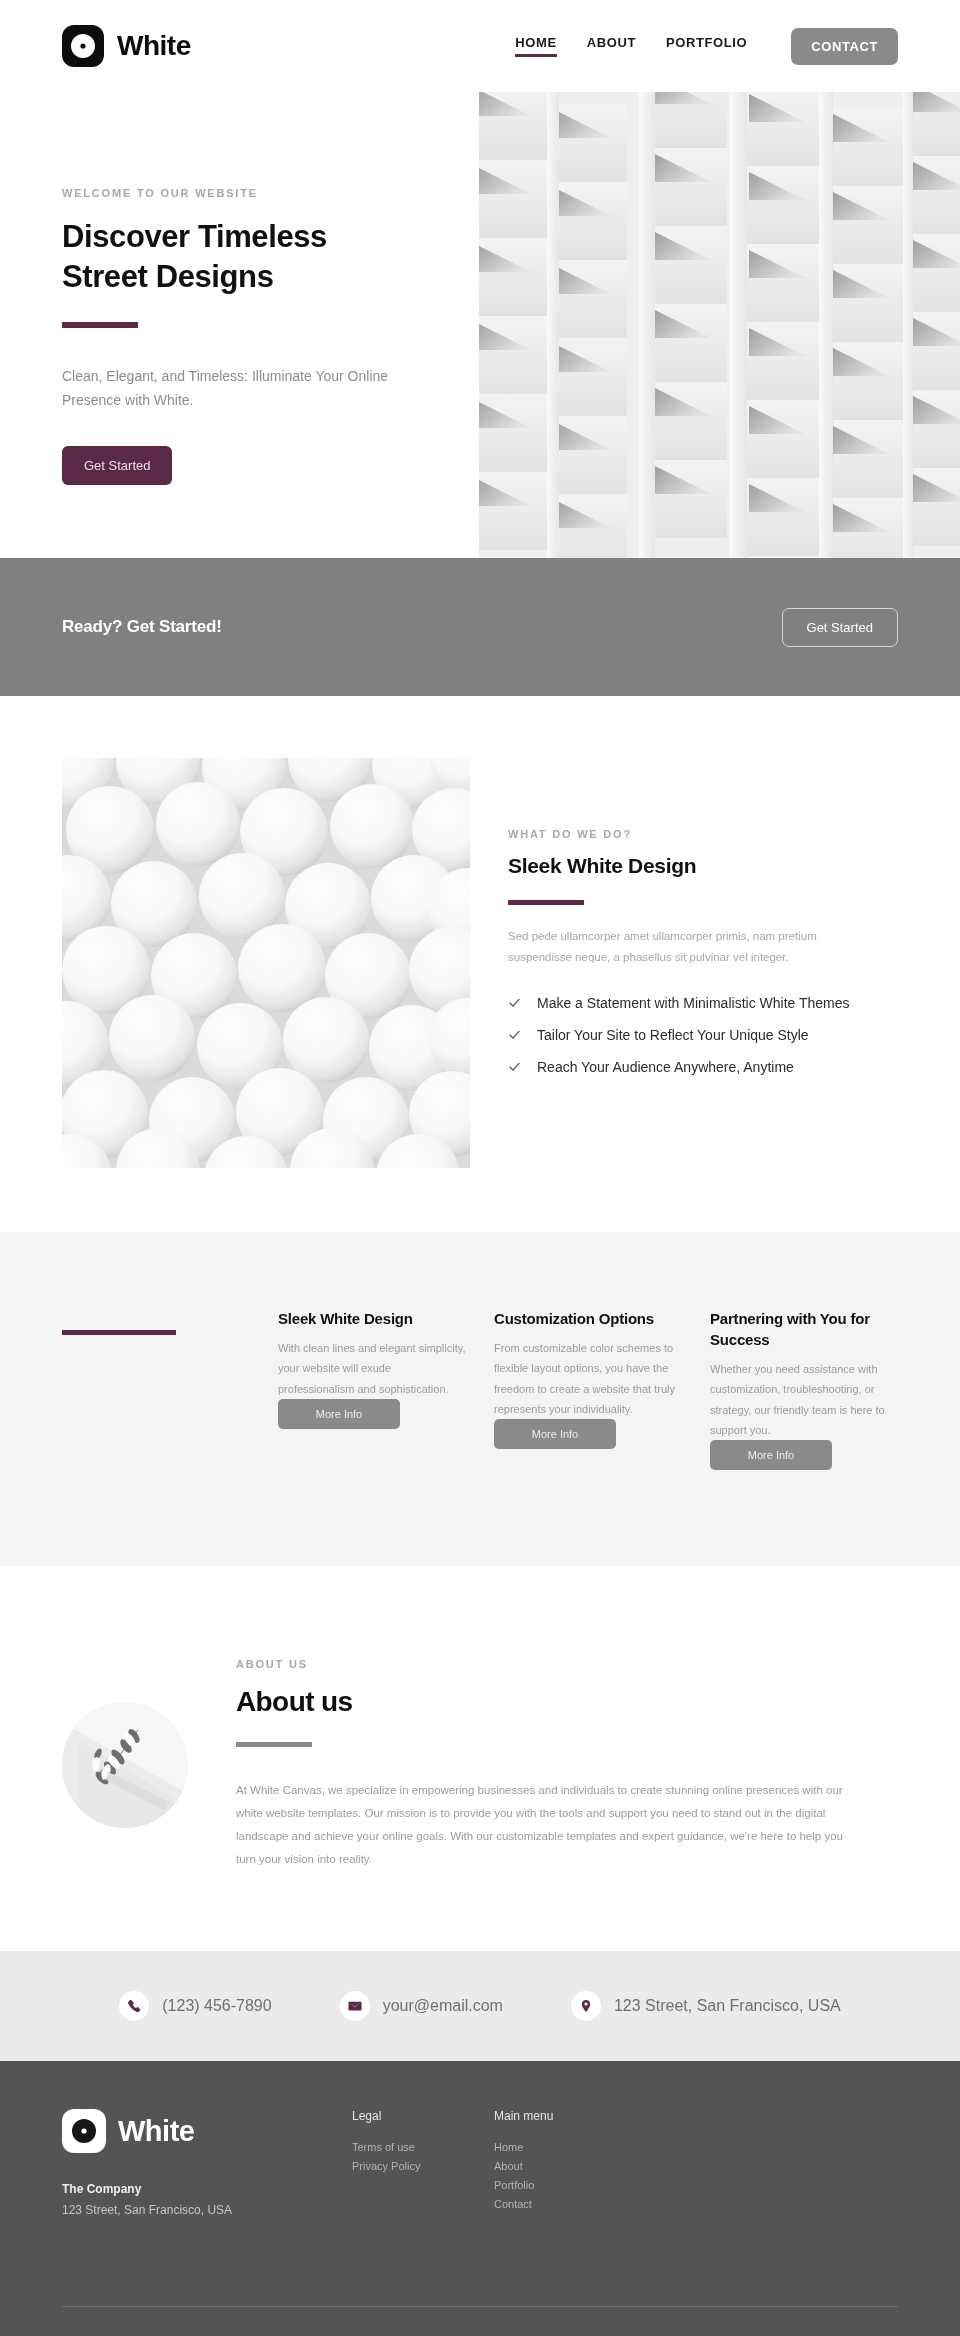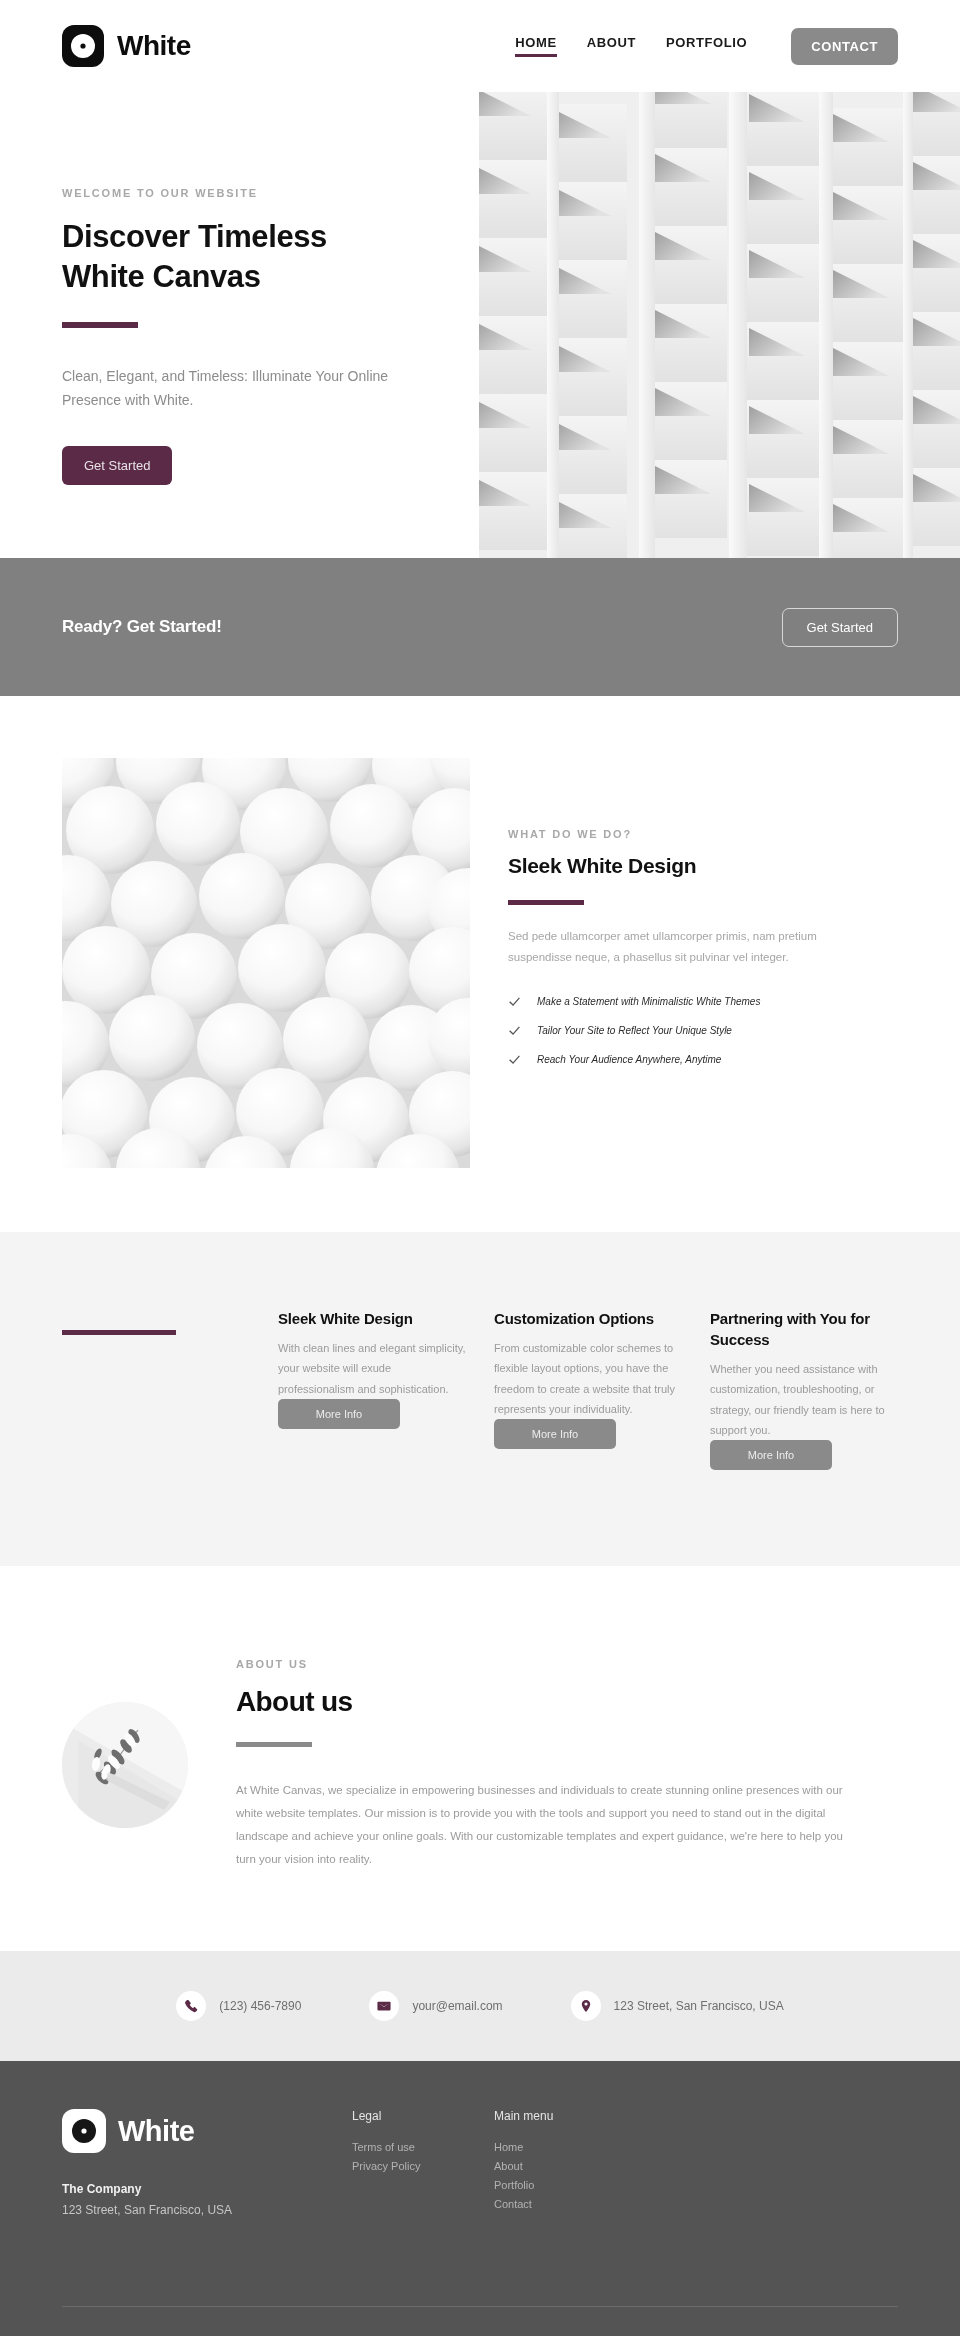--- a/index.html
+++ b/index.html
@@ -47,21 +47,21 @@
   
   .whatwedo { background:#fff; padding:62px 62px 64px; display:flex; gap:38px; }
   .spheres { width:408px; height:410px; flex:0 0 auto; overflow:hidden; background:#eee; position:relative; }
   .wwd-copy { padding-top:70px; flex:1; }
   .wwd-title { font-size:21px; font-weight:700; letter-spacing:-0.3px; margin-top:14px; color:#111; }
   .rule-sm { width:76px; height:5px; background:#5b2a47; margin-top:22px; }
   .wwd-sub { font-size:11.5px; line-height:1.85; color:#a6a6a6; margin-top:21px; max-width:355px; }
   .checklist { margin-top:26px; display:flex; flex-direction:column; gap:16px; }
   .check-row { display:flex; align-items:center; gap:16px; }
   .check-ico { width:13px; height:13px; color:#555; flex:0 0 auto; }
-  .check-txt { font-size:10px; color:#2b2b2b;font-style:italic; }
+  .check-txt { font-size:14px; color:#2b2b2b; }
 
   
   .features { background:#f4f4f4; padding:76px 62px 96px; display:flex; gap:28px; align-items:flex-start; }
   .feat-col { flex:1 1 0; min-width:0; }
   .feat-lead-title { font-size:16px; font-weight:700; line-height:1.45; letter-spacing:-0.2px; color:#111; }
   .feat-title { font-size:15px; font-weight:700; line-height:1.4; letter-spacing:-0.2px; color:#111; }
   .feat-body { font-size:11px; line-height:1.85; color:#9b9b9b; margin-top:9px; }
   .btn-more { background:#8a8a8a; color:#ececec; font-size:11px; border:none; border-radius:5px;
     padding:9px 0; width:122px; cursor:pointer; font-family:inherit; }
   .rule-feat { width:114px; height:5px; background:#5b2a47; margin-top:22px; }
@@ -73,21 +73,21 @@
   .about-copy { flex:1; padding-top:18px; }
   .about-title { font-size:28px; font-weight:700; letter-spacing:-0.6px; margin-top:16px; color:#0f0f0f; }
   .rule-gray { width:76px; height:5px; background:#8a8a8a; margin-top:24px; }
   .about-body { font-size:11.5px; line-height:2; color:#9b9b9b; margin-top:32px; max-width:610px; }
 
   
   .contactbar { background:#ebebeb; height:110px; display:flex; align-items:center; justify-content:center; gap:68px; }
   .cbitem { display:flex; align-items:center; gap:13px; }
   .cbicon { width:30px; height:30px; border-radius:50%; background:#fff; display:flex; align-items:center;
     justify-content:center; color:#5b2a47; flex:0 0 auto; }
-  .cbtext { font-size:12px; color:#6f6f6f; }
+  .cbtext { font-size:16px; color:#6f6f6f; }
 
   
   .footer { background:#545454; padding:48px 62px 0; height:309px; position:relative; }
   .footer-top { display:flex; }
   .f-brandcol { width:290px; }
   .f-brand { display:flex; align-items:center; gap:12px; }
   .f-logo-mark { width:44px; height:44px; border-radius:12px; background:#fff; position:relative; flex:0 0 auto; }
   .f-logo-mark svg { position:absolute; inset:0; }
   .f-brand-name { font-size:29px; font-weight:700; color:#fff; letter-spacing:-0.5px; }
   .f-company { font-size:12px; font-weight:700; color:#f0f0f0; margin-top:29px; }
@@ -262,21 +262,21 @@
           <rect x="250" y="0" width="18" height="466"></rect>
           <rect x="340" y="0" width="14" height="466"></rect>
           <rect x="424" y="0" width="10" height="466"></rect>
         </g>
       </svg>
     </div>
     <div class="hero-copy">
       <div class="eyebrow">WELCOME TO OUR WEBSITE</div>
       <h1 class="hero-title">
         <span>Discover Timeless</span><br>
-        <span>White Canvas</span>
+        <span>Street Designs</span>
       </h1>
       <div class="rule"></div>
       <p class="hero-sub">Clean, Elegant, and Timeless: Illuminate Your Online Presence with White.</p>
       <button class="btn-primary">Get Started</button>
     </div>
   </div>
 
   <div class="cta-band">
     <div class="cta-text">Ready? Get Started!</div>
     <button class="btn-ghost">Get Started</button>

